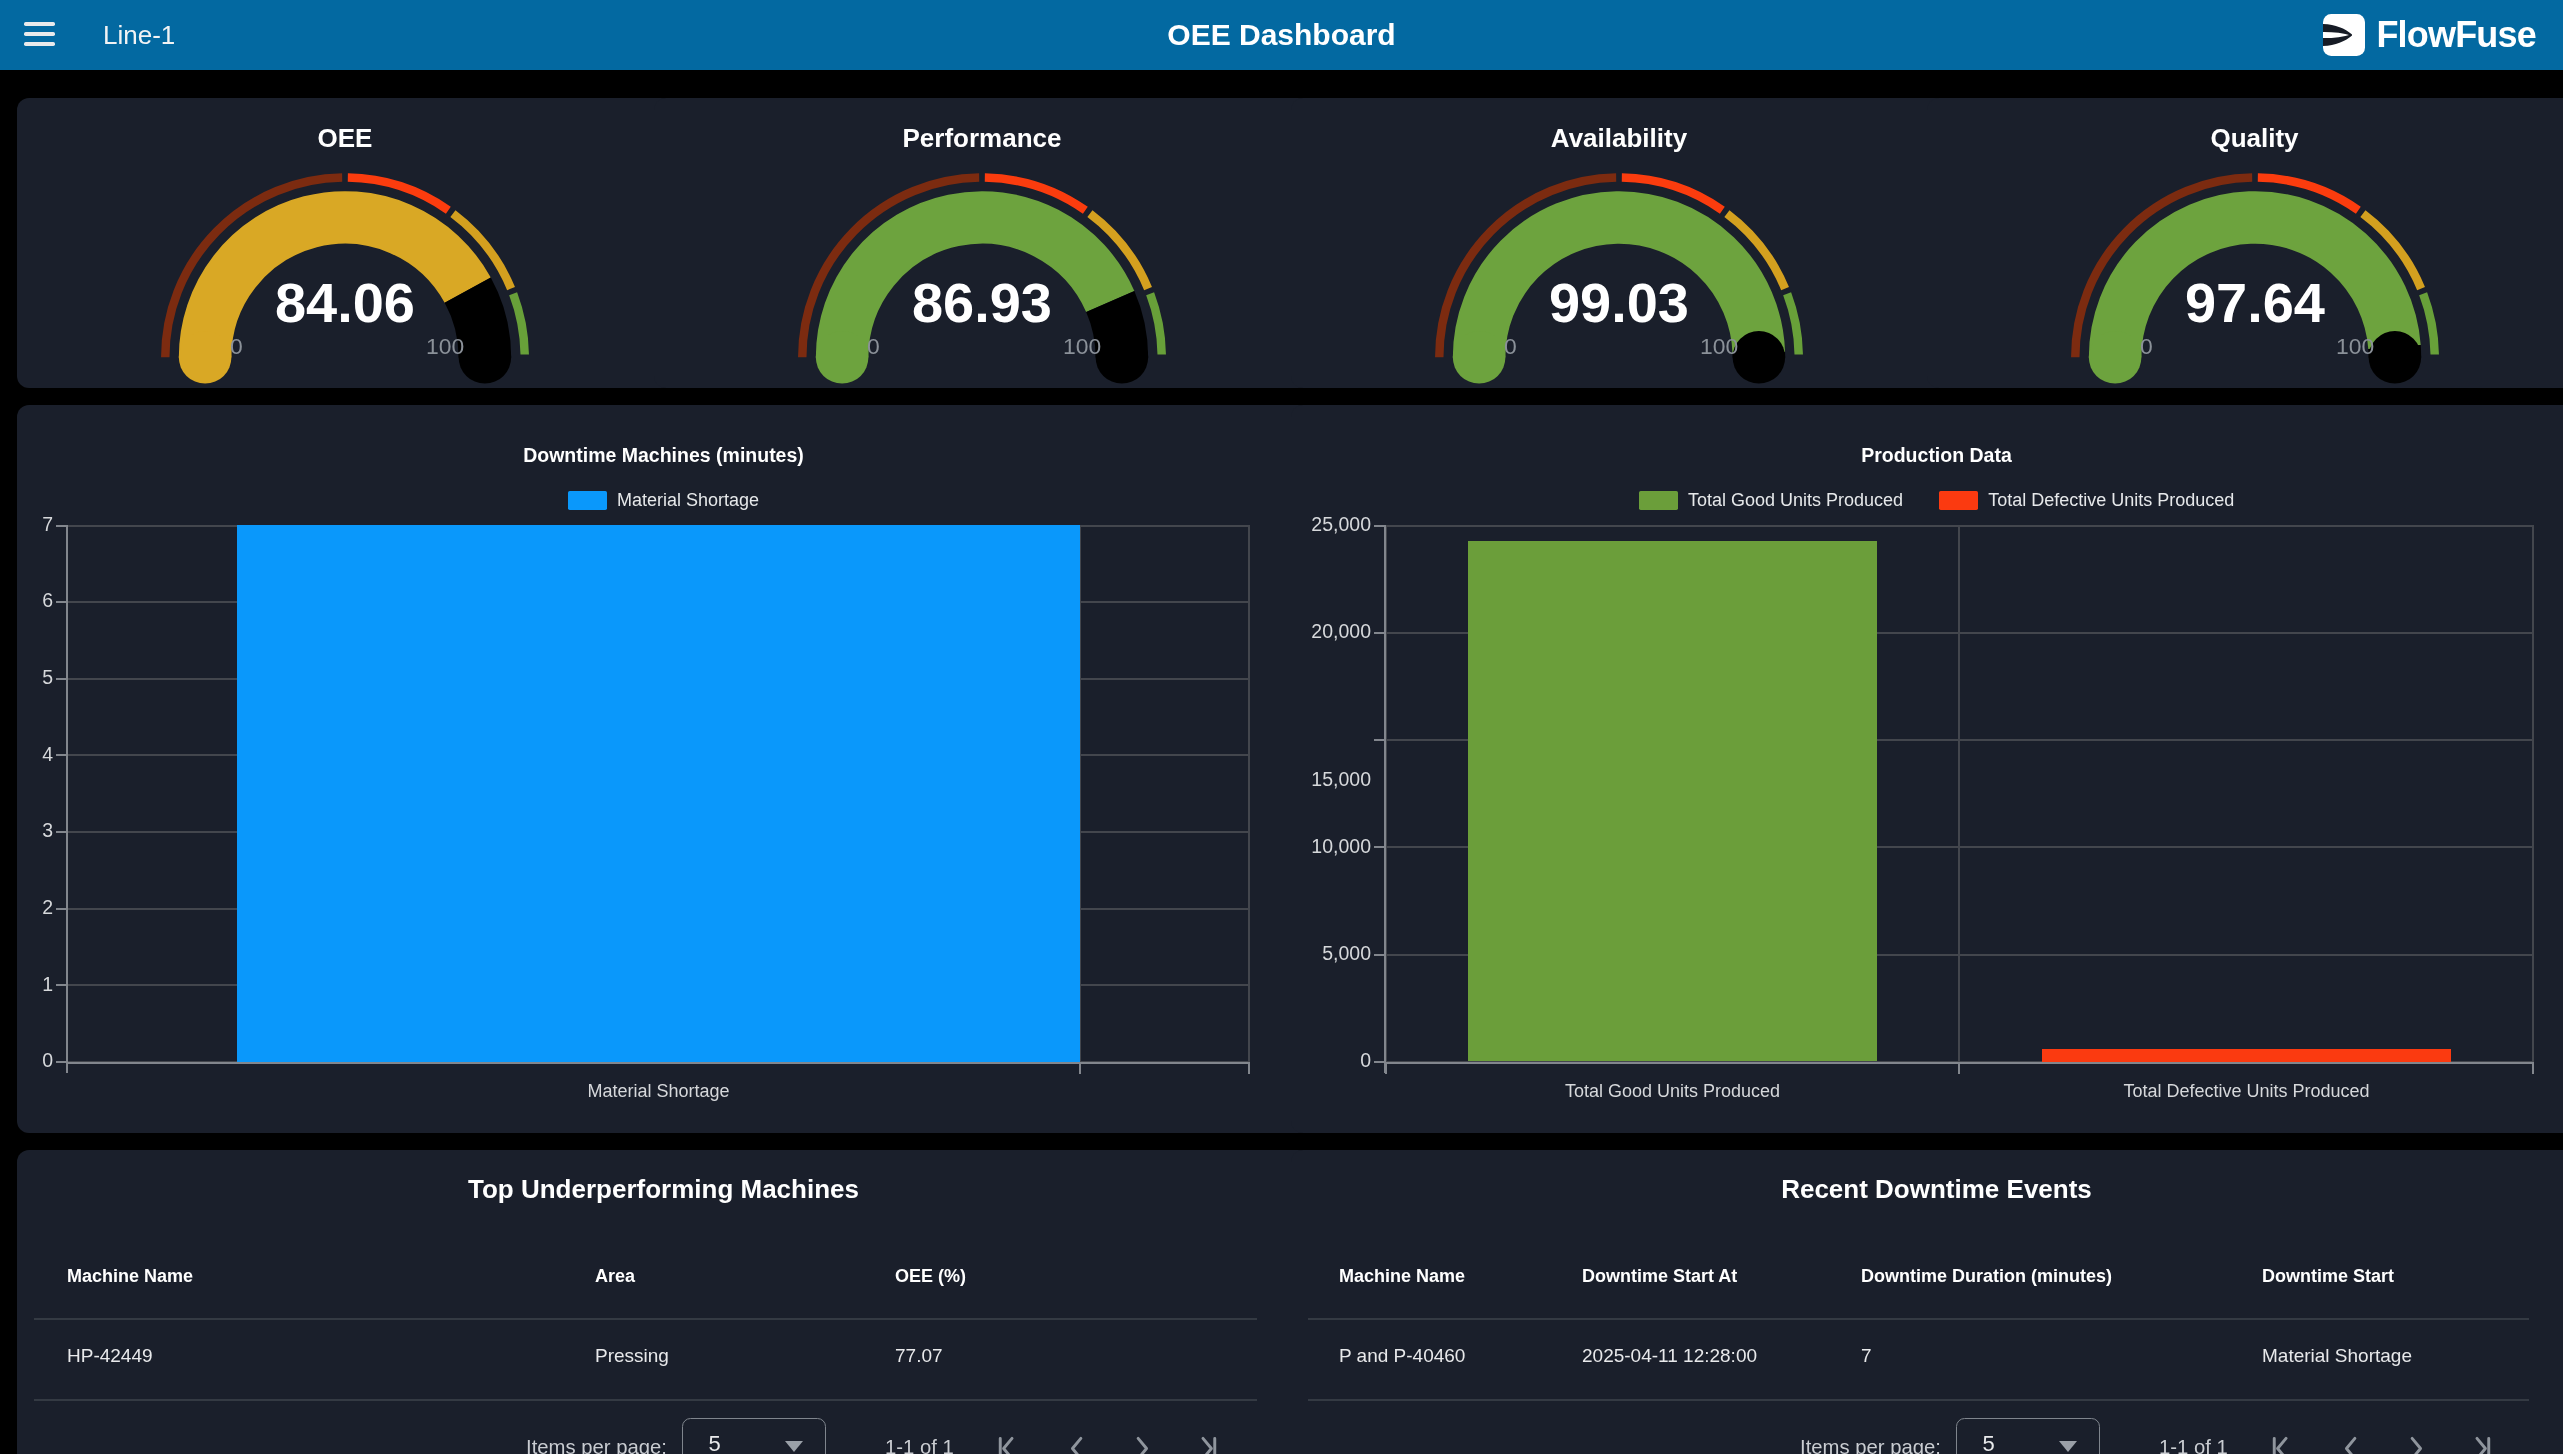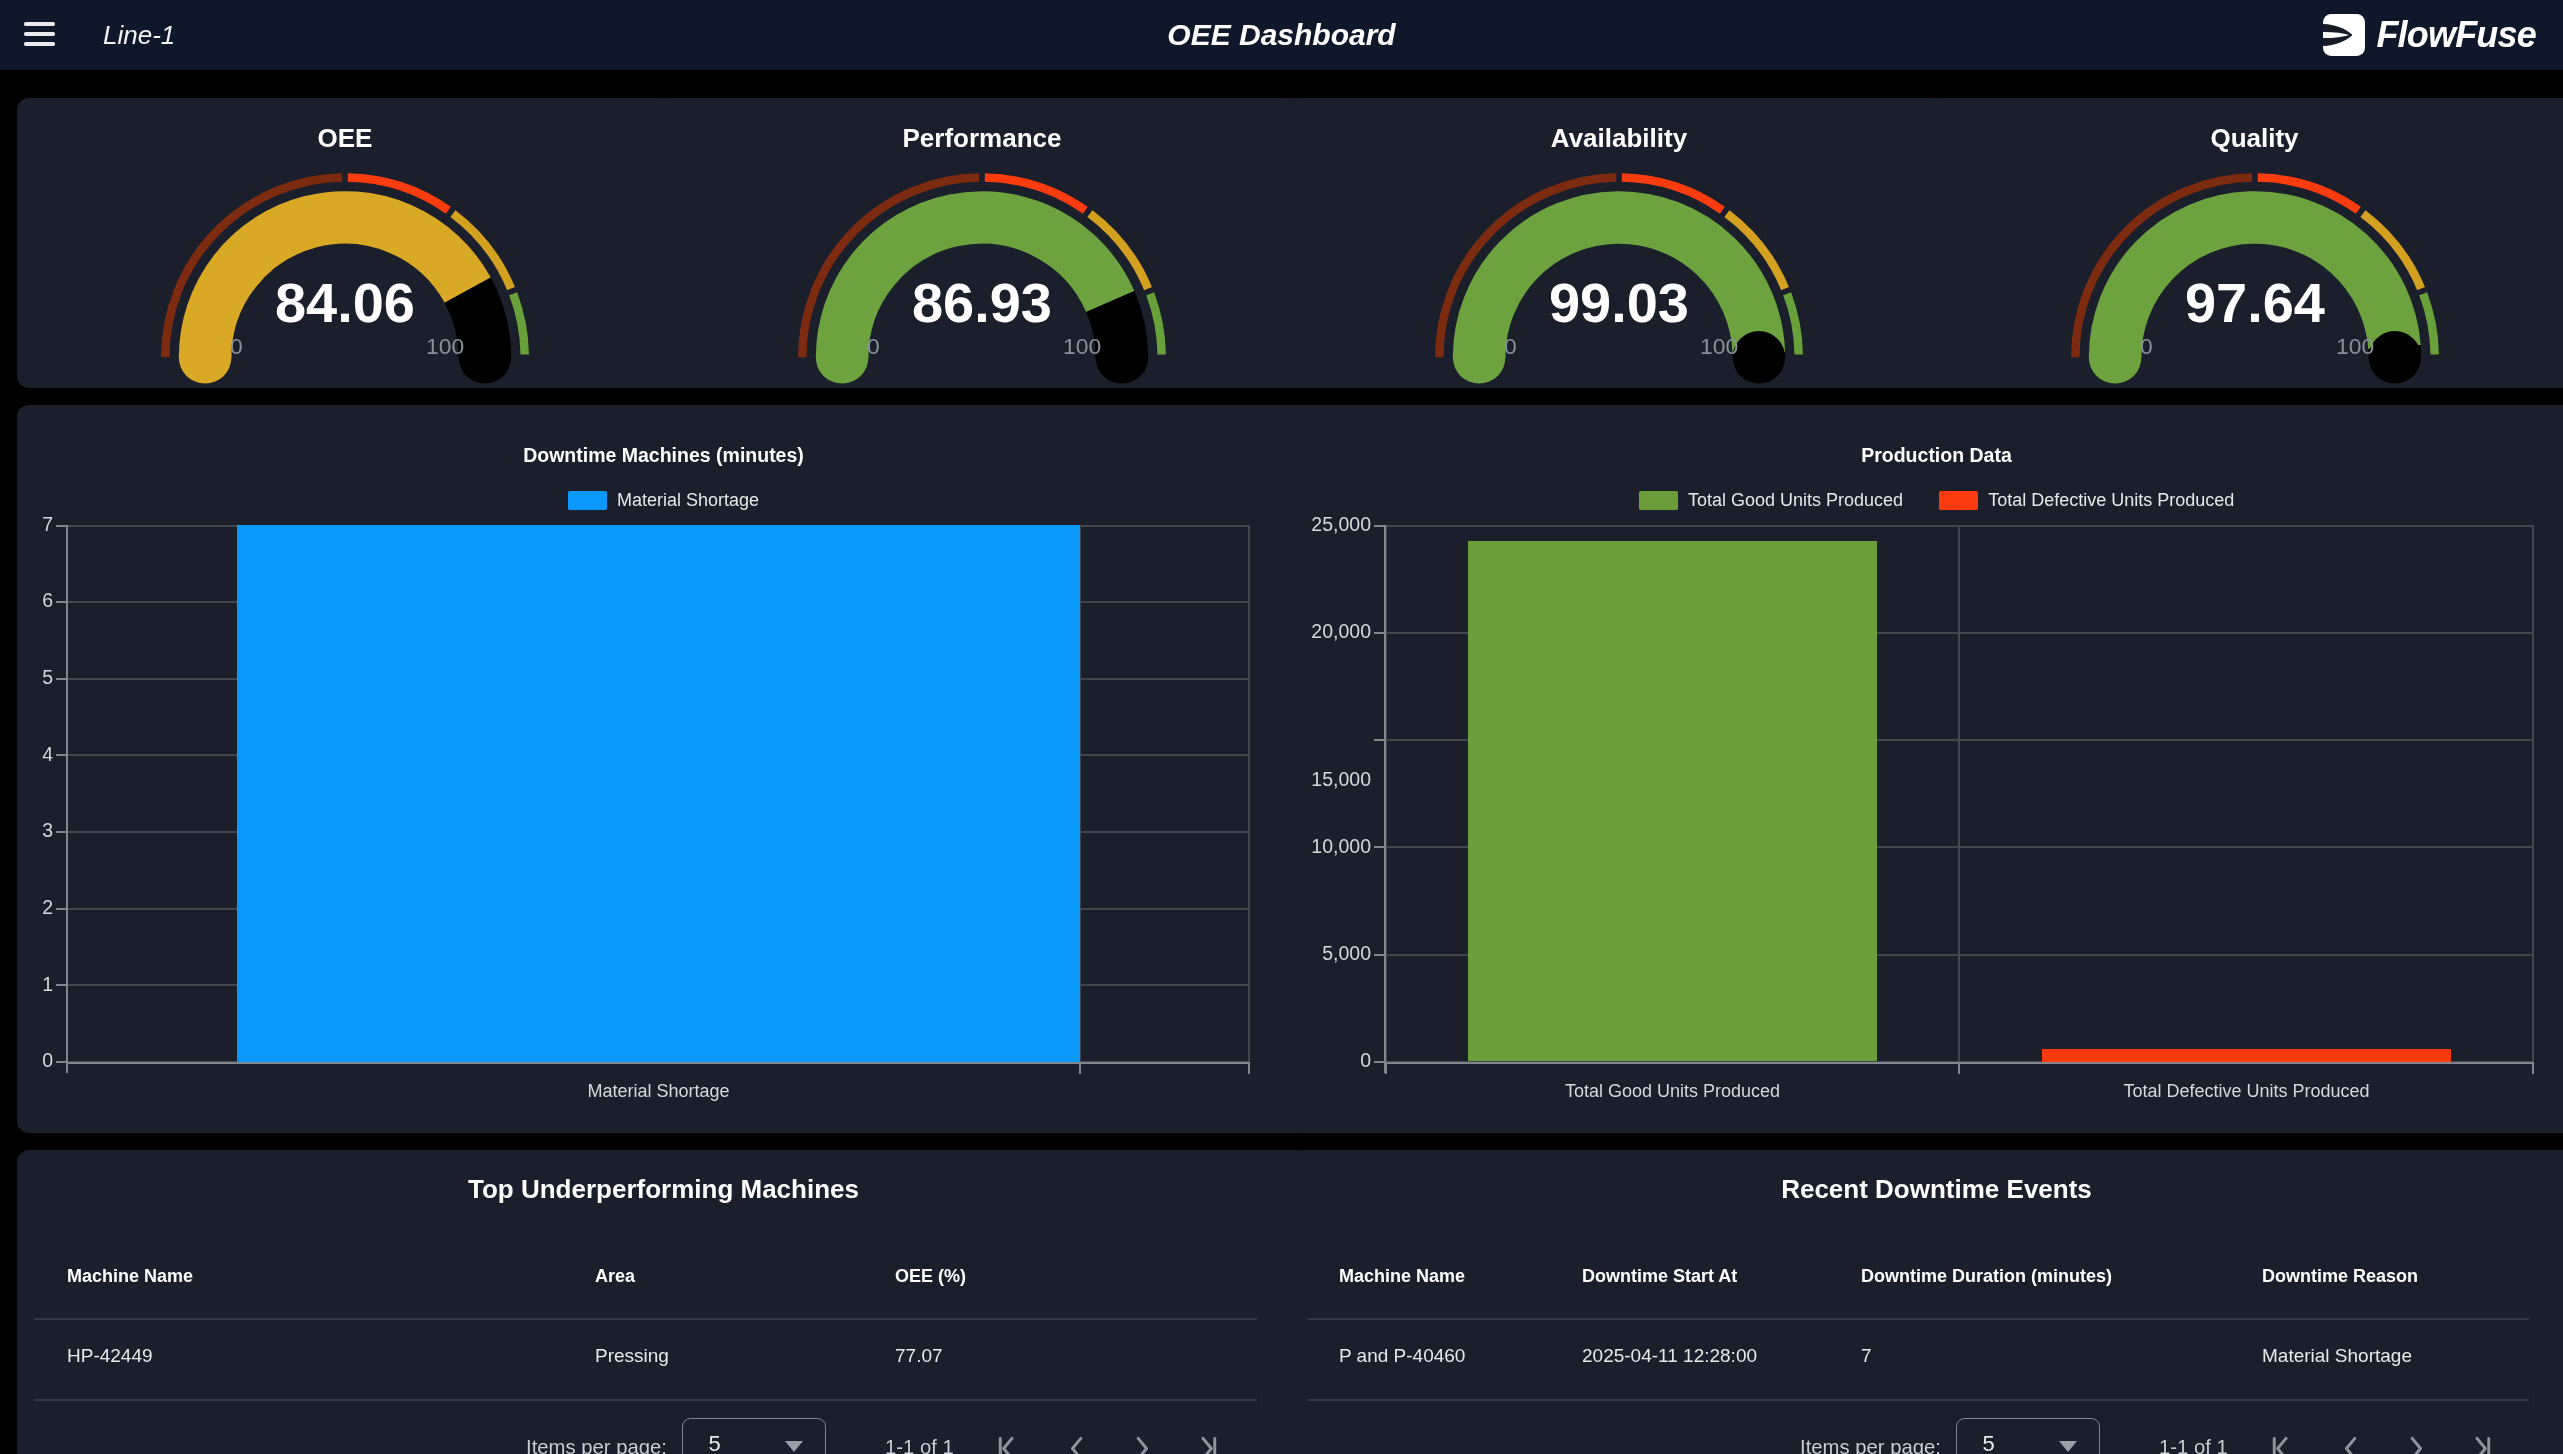--- a/index.html
+++ b/index.html
@@ -1,19 +1,19 @@
 <!DOCTYPE html>
 <html style="font-size:13.6px"><head>
 <meta charset="utf-8">
 <style>
   html,body{margin:0;padding:0;background:#000;width:2563px;height:1454px;overflow:hidden;
             font-family:"Liberation Sans",sans-serif;-webkit-font-smoothing:antialiased;}
   #stage{position:absolute;left:0;top:0;width:2563px;height:1454px;background:#000;}
   
-  #topbar{position:absolute;left:0;top:0;width:2563px;height:70px;background:#0f172a;font-style:italic;}
+  #topbar{position:absolute;left:0;top:0;width:2563px;height:70px;background:#0369a1;}
   #menuBtn{position:absolute;left:24px;top:20.3px;width:32px;height:29px;cursor:pointer;}
   #menuBtn .bar{position:absolute;left:0;width:30.5px;height:4.2px;background:#e9eaec;border-radius:1.7px;}
   #navLabel{position:absolute;left:103px;top:0;height:70px;line-height:70px;font-size:26px;color:#f2f3f4;}
   #pageTitle{position:absolute;left:0;top:0;width:2563px;height:70px;line-height:70px;text-align:center;
              font-size:30px;font-weight:bold;color:#fff;}
   #brand{position:absolute;right:27px;top:0;height:70px;display:flex;align-items:center;gap:11px;}
   #brandText{font-size:36px;font-weight:bold;color:#fff;letter-spacing:-0.8px;}
   
   .card{position:absolute;background:#1a1f2b;border-radius:12px;overflow:hidden;padding-left:36px;}
   .card-title{position:absolute;left:0;width:100%;text-align:center;font-weight:bold;color:#fff;}
@@ -249,21 +249,21 @@
           </svg></div>
         <div class="pag-icon" style="left: 1170px; top: 280px;"><svg viewBox="0 0 44 44">
             <path d="M19 10 L29 22 L19 34 M33 10 L33 34" stroke="#8f959d" stroke-width="3.5" fill="none" stroke-linecap="round" stroke-linejoin="round"></path>
           </svg></div>
       </div>
       <div class="card" style="left: 1291px; top: 1150px; width: 1255px; height: 339px; overflow: visible;">
         <div class="card-title table-title">Recent Downtime Events</div>
         <div class="th" style="left: 48px; top: 116px;">Machine Name</div>
         <div class="th" style="left: 291px; top: 116px;">Downtime Start At</div>
         <div class="th" style="left: 570px; top: 116px;">Downtime Duration (minutes)</div>
-        <div class="th" style="left: 971px; top: 116px;">Downtime Reason</div>
+        <div class="th" style="left: 971px; top: 116px;">Downtime Start</div>
         <div class="divider" style="left: 17px; top: 168px; width: 1221px;"></div>
         <div class="td" style="left: 48px; top: 195px;">P and P-40460</div>
         <div class="td" style="left: 291px; top: 195px;">2025-04-11 12:28:00</div>
         <div class="td" style="left: 570px; top: 195px;">7</div>
         <div class="td" style="left: 971px; top: 195px;">Material Shortage</div>
         <div class="divider" style="left: 17px; top: 249px; width: 1221px;"></div>
         <div class="pag-label" style="left: 509px; top: 286px;">Items per page:</div>
         <div class="pag-select" style="left: 665px; top: 268px;">
           <div class="val">5</div>
           <div class="caret"></div>

